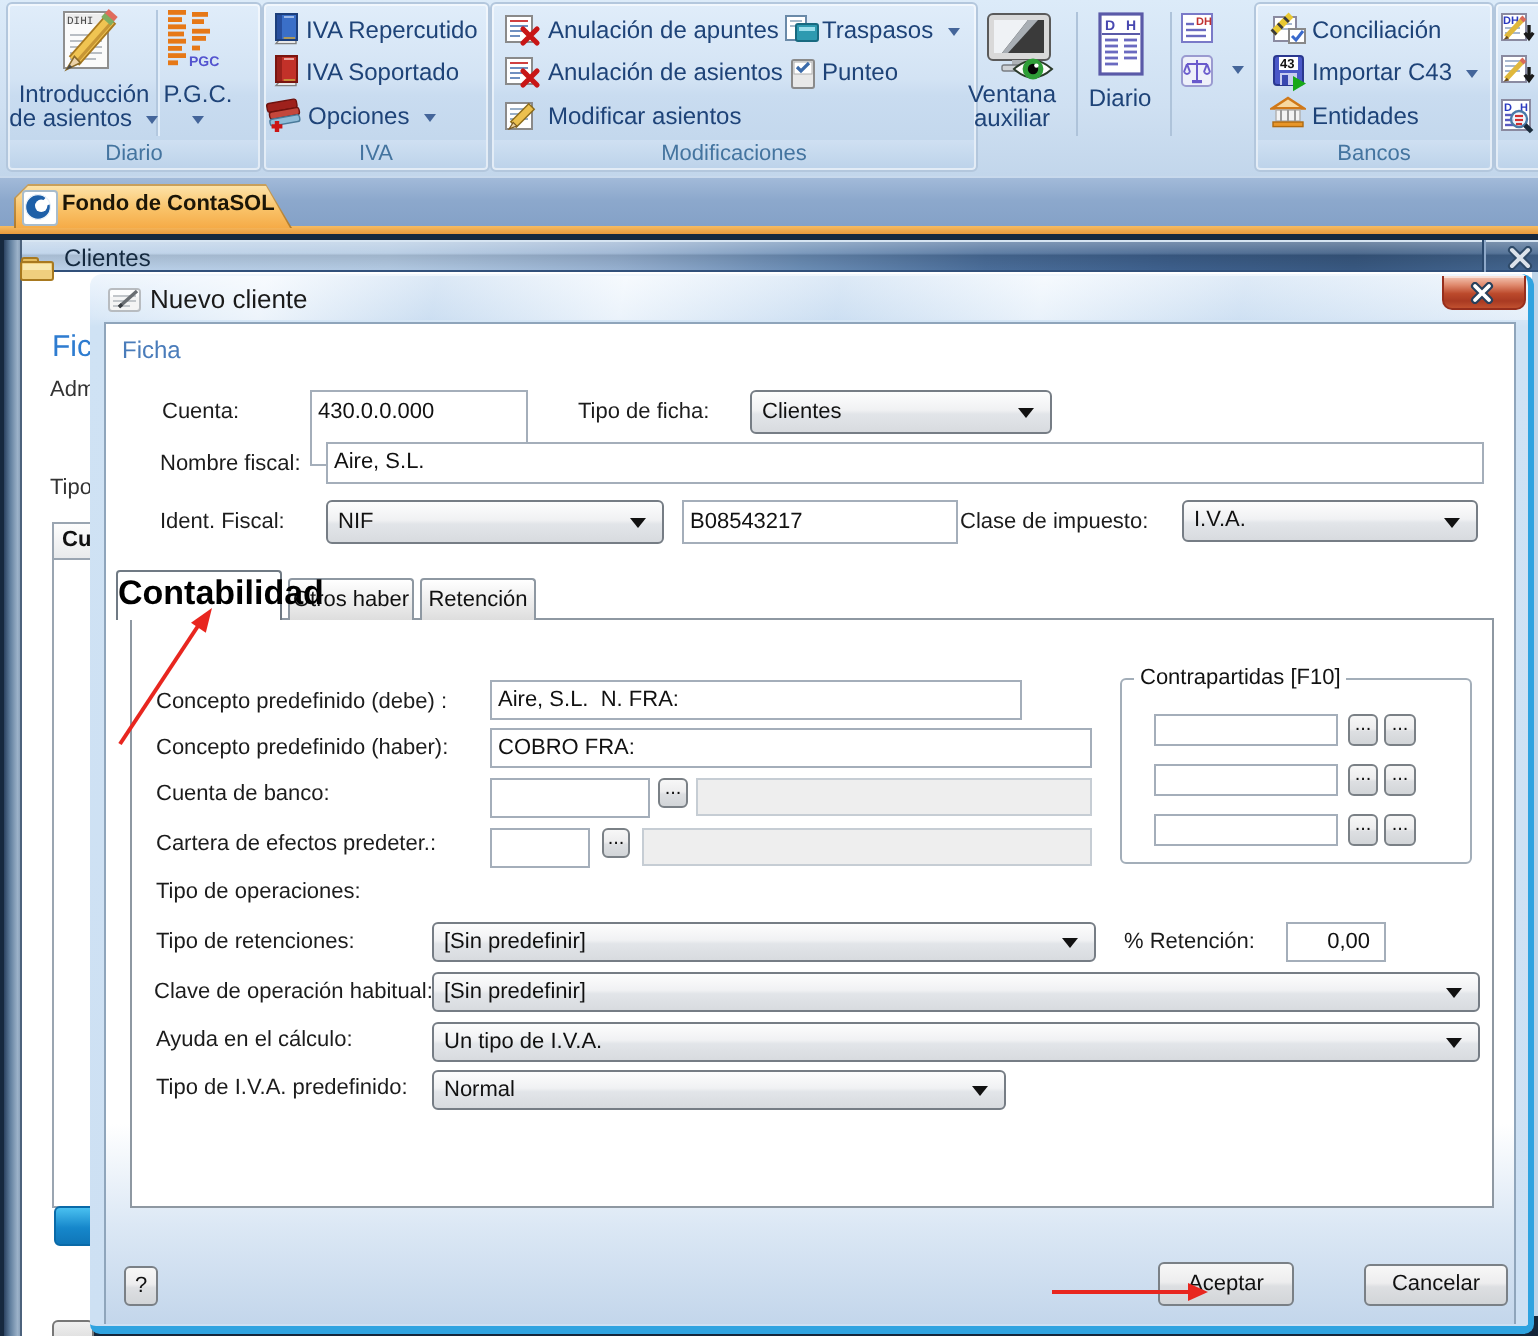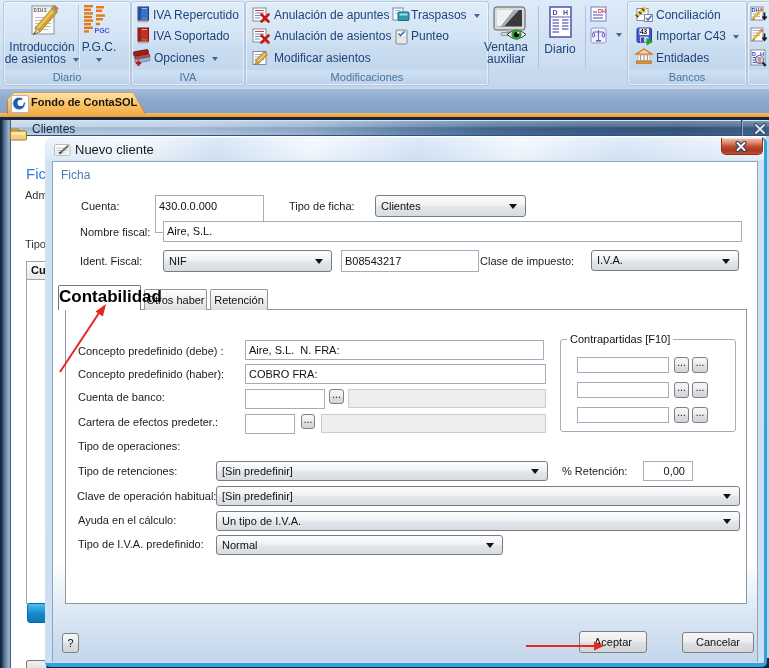--- a/index.html
+++ b/index.html
@@ -373,21 +373,21 @@
 <div class="inp" style="left:341px;top:250px;width:138px;height:22px;line-height:20px">B08543217</div>
 <div class="lbl" style="left:480px;top:255px">Clase de impuesto:</div>
 <div class="sel" style="left:591px;top:250px;width:148px;height:21px;line-height:19px">I.V.A.<span class="sa"></span></div>
 
 <div class="ab" style="left:65px;top:309px;width:682px;height:295px;box-sizing:border-box;border:1px solid #8e98a2;background:#fff"></div>
 <div class="ab" style="left:144px;top:289px;width:63px;height:21px;box-sizing:border-box;border:1px solid #8e98a2;border-bottom:none;border-radius:2px 2px 0 0;background:linear-gradient(#ffffff,#e8e8e8 70%,#ddd);font-size:11px;text-align:center;line-height:20px;color:#111;white-space:nowrap">Otros haber</div>
 <div class="ab" style="left:210px;top:289px;width:58px;height:21px;box-sizing:border-box;border:1px solid #8e98a2;border-bottom:none;border-radius:2px 2px 0 0;background:linear-gradient(#ffffff,#e8e8e8 70%,#ddd);font-size:11px;text-align:center;line-height:20px;color:#111;white-space:nowrap">Retención</div>
 <div class="ab" style="left:58px;top:285px;width:83px;height:25px;box-sizing:border-box;border:1px solid #707a84;border-bottom:none;border-radius:2px 2px 0 0;background:#fff;font-size:17px;font-weight:bold;text-align:center;line-height:22px;color:#000;white-space:nowrap">Contabilidad</div>
 
 <div class="lbl" style="left:78px;top:345px">Concepto predefinido (debe) :</div>
-<div class="inp" style="left:245px;top:340px;width:299px;height:20px;line-height:18px">Aire, S.L.&nbsp; N. FRA:</div>
+<div class="inp" style="left:245px;top:340px;width:266px;height:20px;line-height:18px">Aire, S.L.&nbsp; N. FRA:</div>
 <div class="lbl" style="left:78px;top:368px">Concepto predefinido (haber):</div>
 <div class="inp" style="left:245px;top:364px;width:301px;height:20px;line-height:18px">COBRO FRA:</div>
 <div class="lbl" style="left:78px;top:391px">Cuenta de banco:</div>
 <div class="inp" style="left:245px;top:389px;width:80px;height:20px"></div>
 <div class="btn" style="left:329px;top:389px;width:15px;height:15px;line-height:9px;font-size:10px">...</div>
 <div class="inp dis" style="left:348px;top:389px;width:198px;height:19px"></div>
 <div class="lbl" style="left:78px;top:416px">Cartera de efectos predeter.:</div>
 <div class="inp" style="left:245px;top:414px;width:50px;height:20px"></div>
 <div class="btn" style="left:301px;top:414px;width:14px;height:15px;line-height:9px;font-size:10px">...</div>
 <div class="inp dis" style="left:321px;top:414px;width:225px;height:19px"></div>

